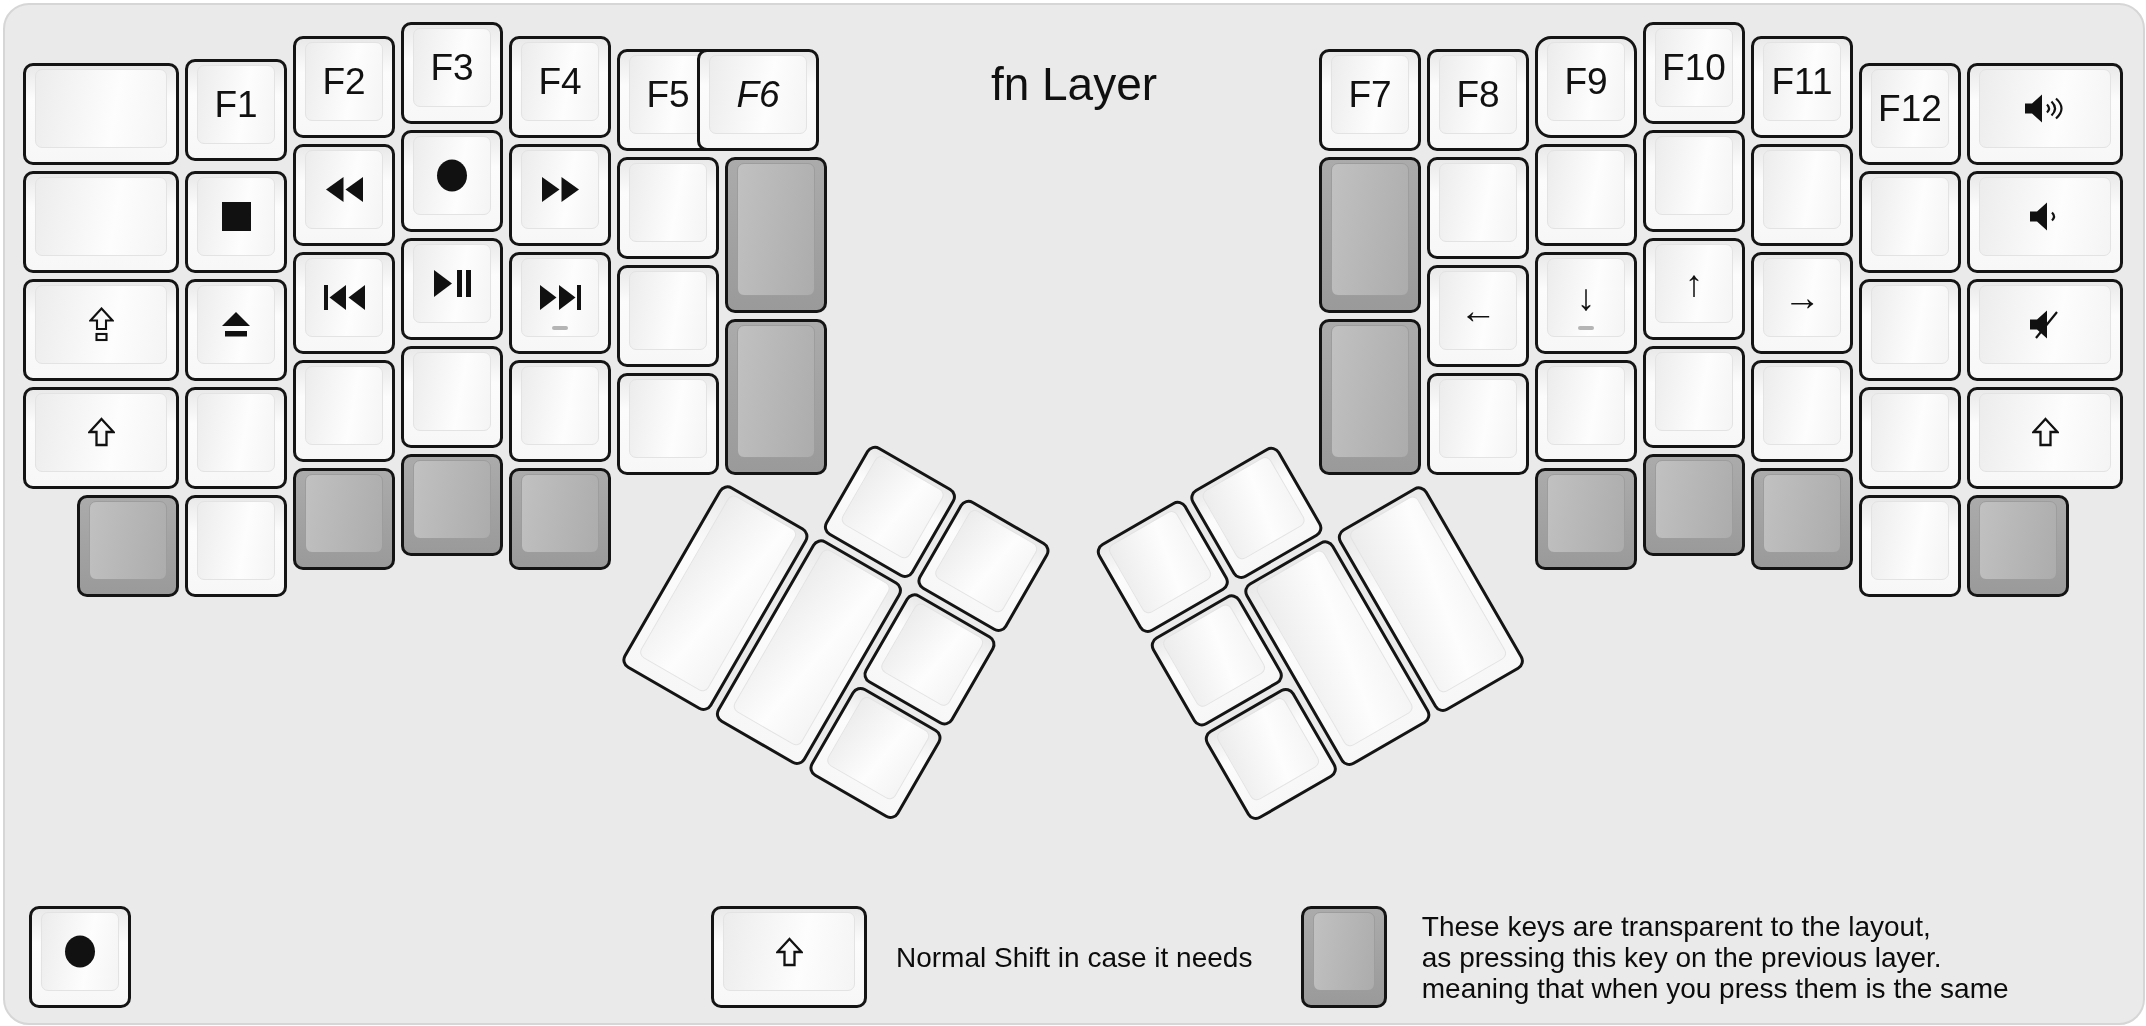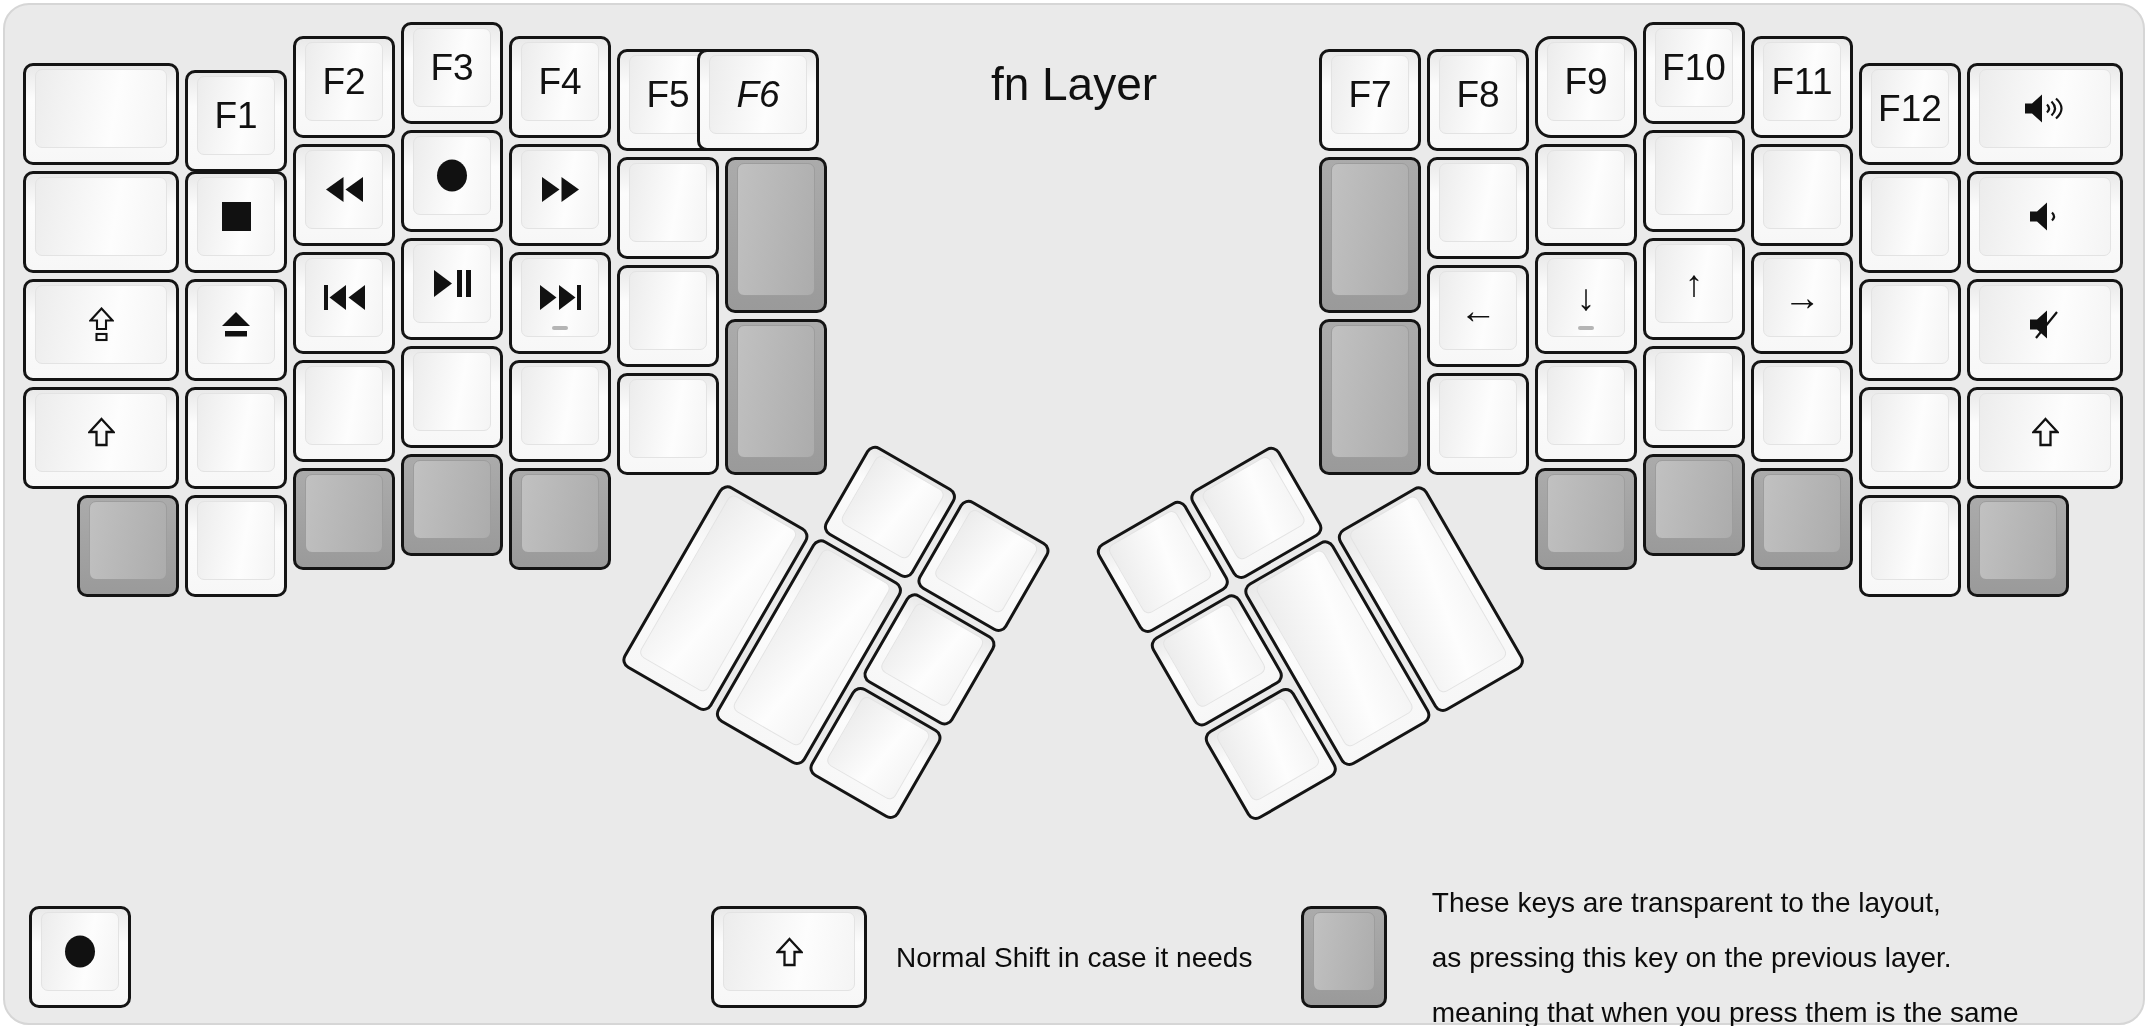--- a/index.html
+++ b/index.html
@@ -14,33 +14,33 @@
   .key.white .cap{background:linear-gradient(100deg,#ececec,#fdfdfd 60%,#f4f4f4);border:1px solid #e3e3e3;}
   .key.gray .cap{background:linear-gradient(100deg,#c1c1c1,#acacac);border:1px solid #9d9d9d;}
   .legend{font-size:37px;color:#111;line-height:1;display:flex;align-items:center;justify-content:center;}
   .homing{position:absolute;bottom:6px;left:50%;width:16px;height:3.5px;background:#b5b5b5;transform:translateX(-50%);border-radius:2px;}
   .cluster{position:absolute;transform-origin:0 0;}
   .note{position:absolute;top:899px;display:flex;align-items:center;}
   .note-slot{position:relative;height:106px;flex:none;}
   .note-text{display:flex;flex-direction:column;justify-content:center;height:106px;font-size:28px;line-height:31px;color:#0c0c0c;}
   .note-1{left:22px;}  .note-1 .note-text{margin-left:15px;}
   .note-2{left:704px;} .note-2 .note-text{margin-left:25px;}
-  .note-3{left:1294px;}.note-3 .note-text{margin-left:41px;gap:24px;}
+  .note-3{left:1294px;}.note-3 .note-text{margin-left:31px;}
   svg{display:block;}
 </style>
 </head>
 <body>
 
 <div class="panel">
   <div class="layer-title">fn Layer</div>
   <div id="board">
       <div class="key white" style="left: 2px; top: 42.5px; width: 156px; height: 102px;">
         <div class="cap"></div>
       </div>
-      <div class="key white" style="left: 164px; top: 50px; width: 102px; height: 102px; padding-left: 8px;">
+      <div class="key white" style="left: 164px; top: 39px; width: 102px; height: 102px; padding-left: 8px;">
         <div class="cap">
           <span class="legend">F1</span>
         </div>
       </div>
       <div class="key white" style="left: 272px; top: 15.5px; width: 102px; height: 102px;">
         <div class="cap">
           <span class="legend">F2</span>
         </div>
       </div>
       <div class="key white" style="left: 380px; top: 2px; width: 102px; height: 102px;">

